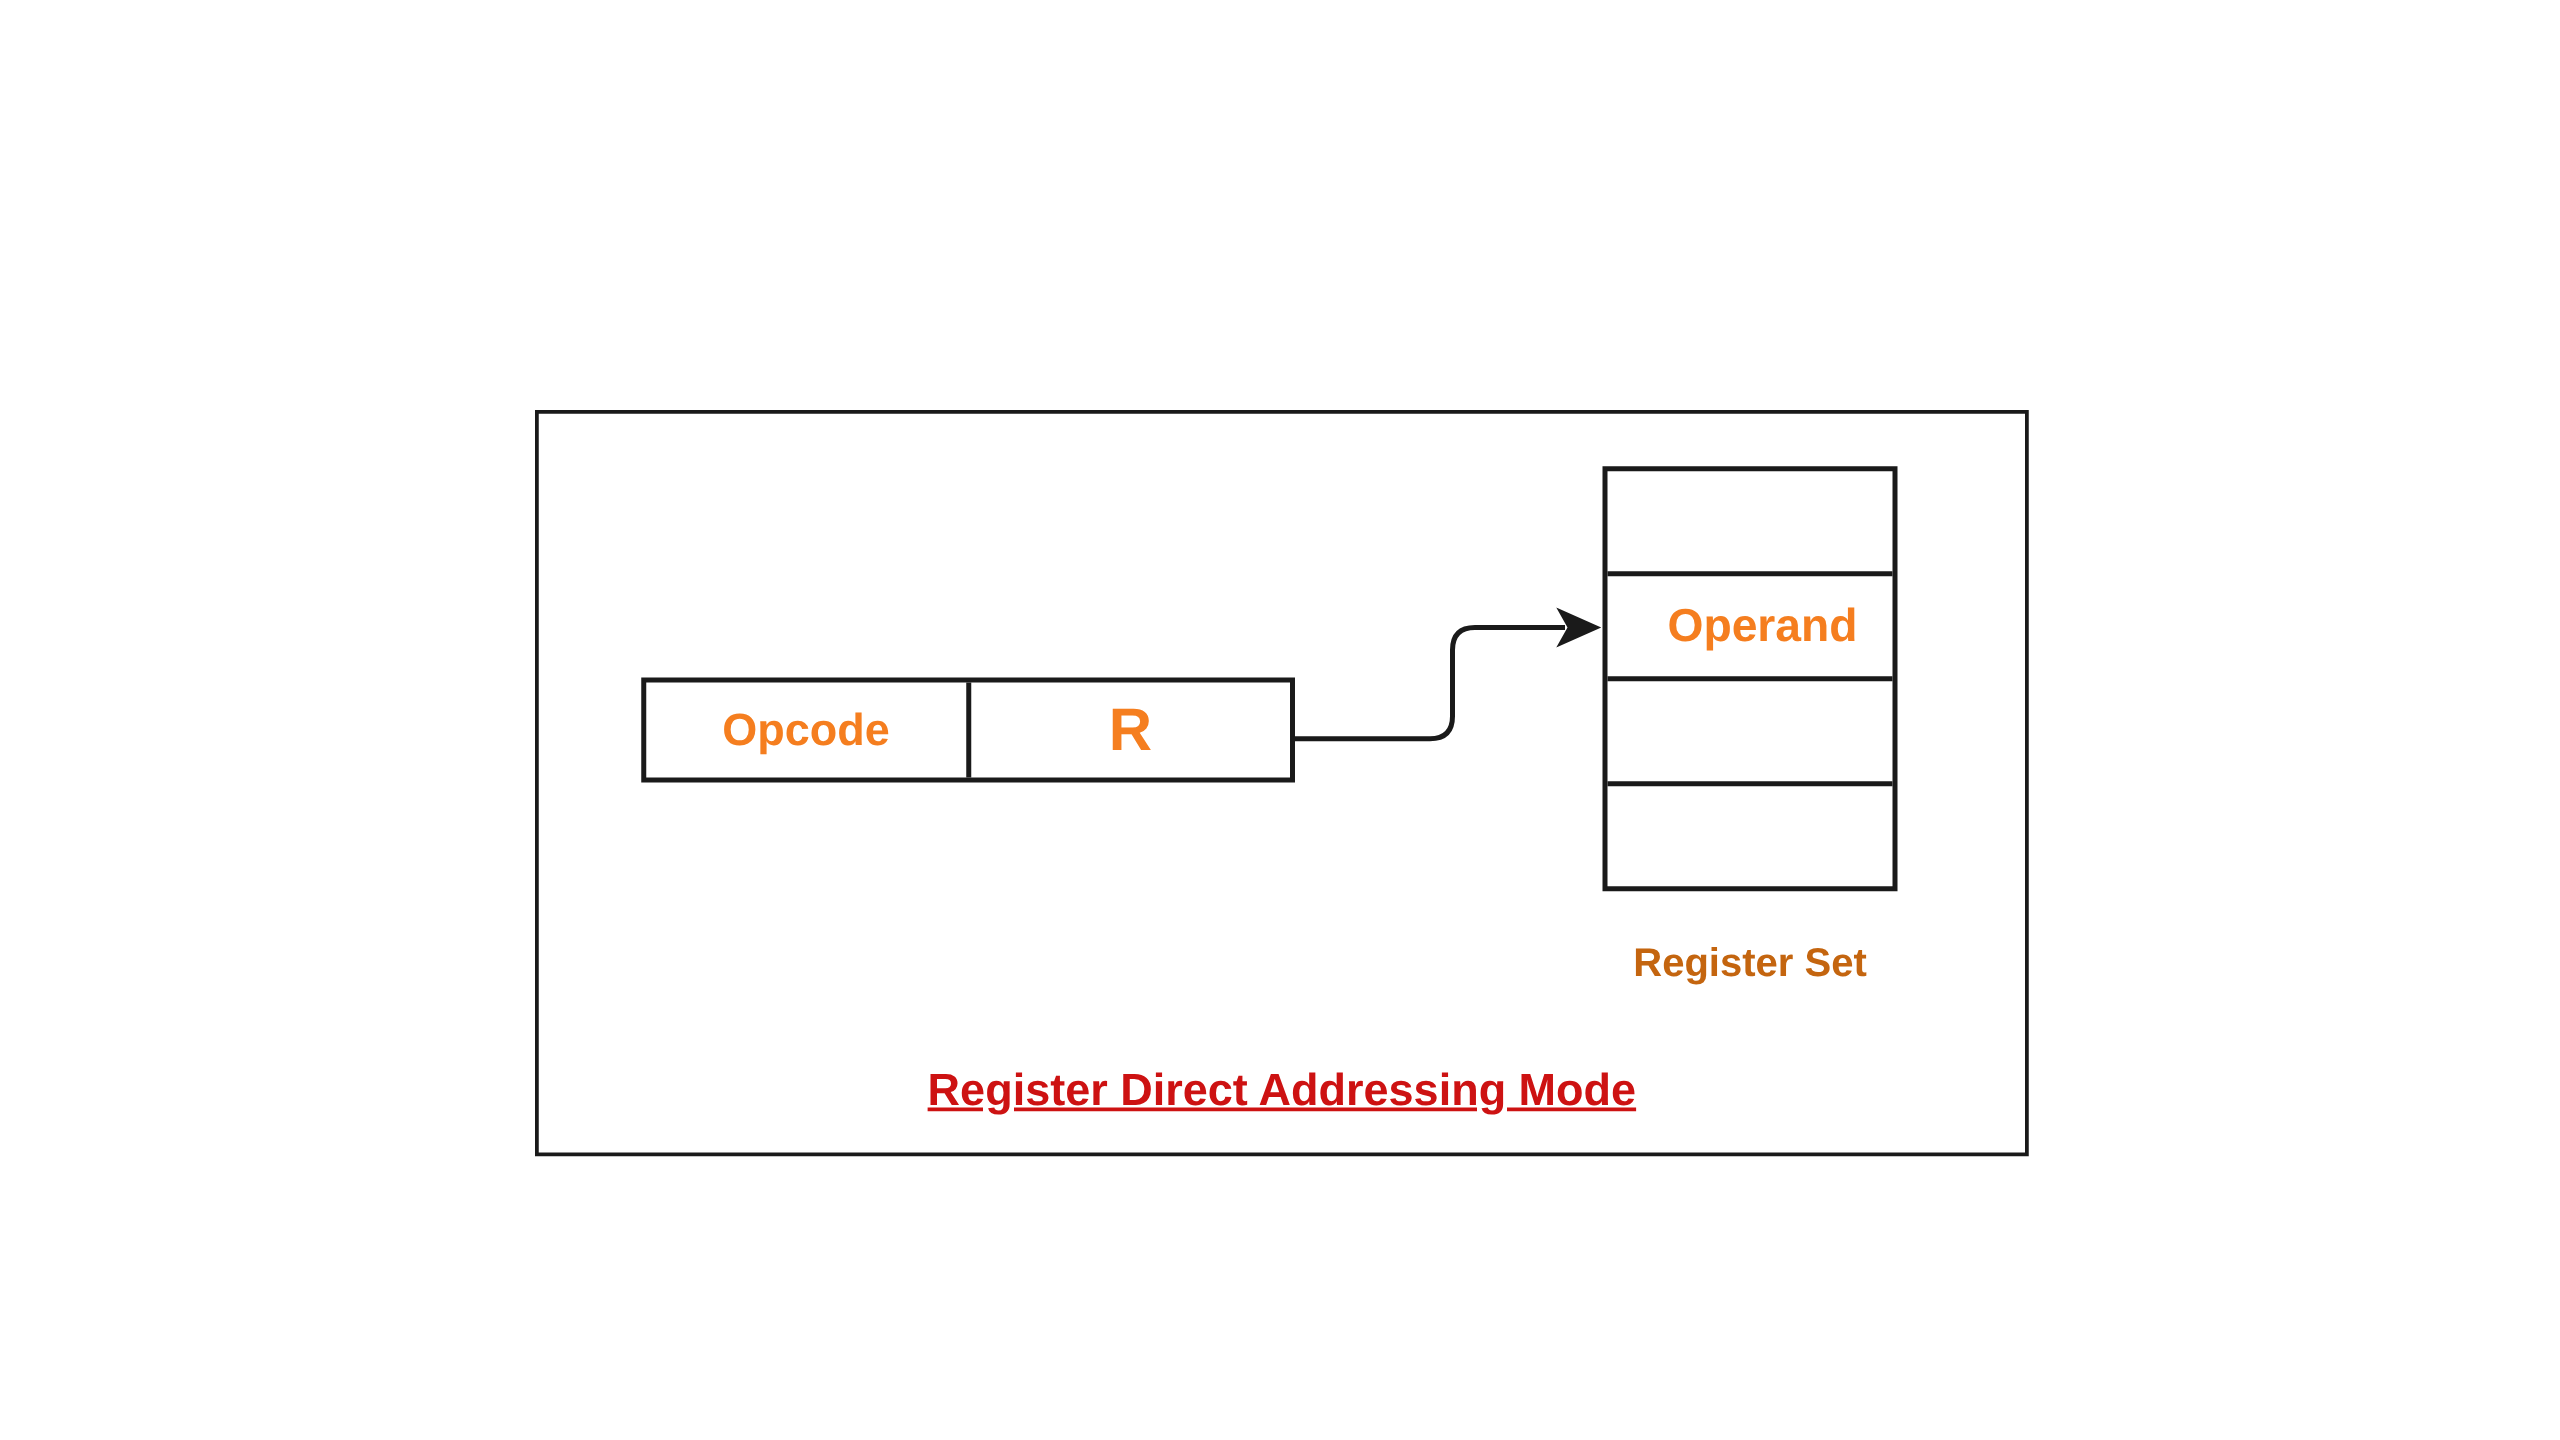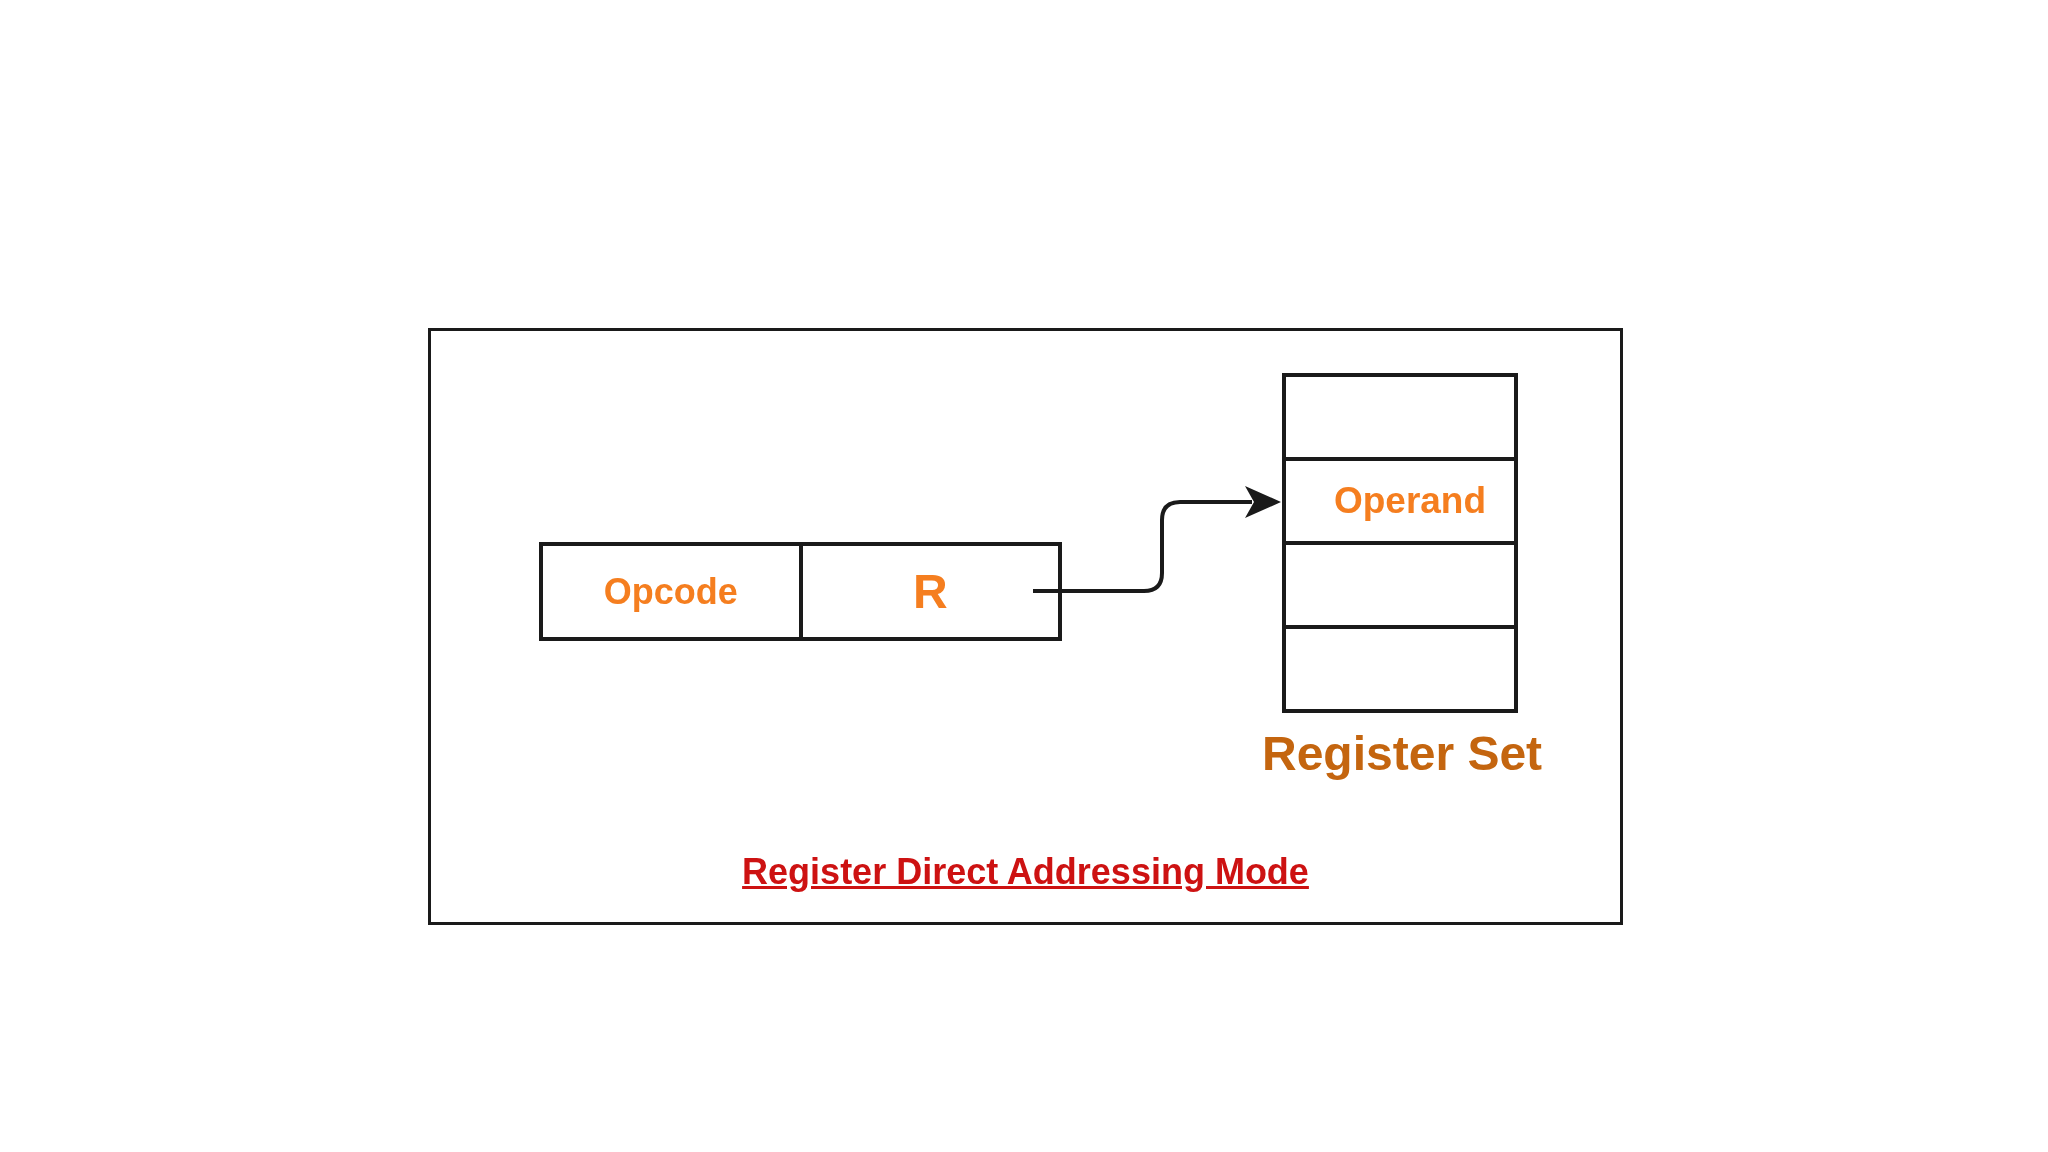--- a/index.html
+++ b/index.html
@@ -19,22 +19,22 @@
   .canvas { position: relative; width: 2048px; height: 1152px; background: var(--background); }
 
   .outer-frame {
     position: absolute; left: 428px; top: 328px;
     width: 1195px; height: 597px;
     border: 3px solid var(--line);
     background: var(--background);
   }
 
   .instruction-box {
-    position: absolute; left: 539px; top: 542px;
-    width: 523px; height: 99px;
+    position: absolute; left: 513px; top: 542px;
+    width: 523px; height: 84px;
     border: 4px solid var(--line);
     background: var(--background);
     display: flex;
     text-align: right;
   }
   .cell {
     flex: 1;
     display: flex; align-items: center; justify-content: center;
     font-weight: bold; color: var(--field-text);
   }
@@ -50,23 +50,23 @@
     display: flex; flex-direction: column;
   }
   .reg-row {
     flex: 1;
     display: flex; align-items: center; justify-content: center;
     font-weight: bold; font-size: 37px; color: var(--field-text); padding-left: 20px;
   }
   .reg-row + .reg-row { border-top: 4px solid var(--line); }
 
   .register-caption {
-    position: absolute; left: 1262px; top: 726px;
+    position: absolute; left: 1262px; top: 752px;
     width: 276px; text-align: center;
-    font-weight: bold; font-size: 48px;
+    font-weight: bold; font-size: 32px;
     color: var(--caption-text);
     white-space: nowrap;
   }
 
   .diagram-title {
     position: absolute; left: 428px; top: 851px;
     width: 1195px; text-align: center;
     font-weight: bold; font-size: 36px;
     color: var(--title-text);
     white-space: nowrap;

